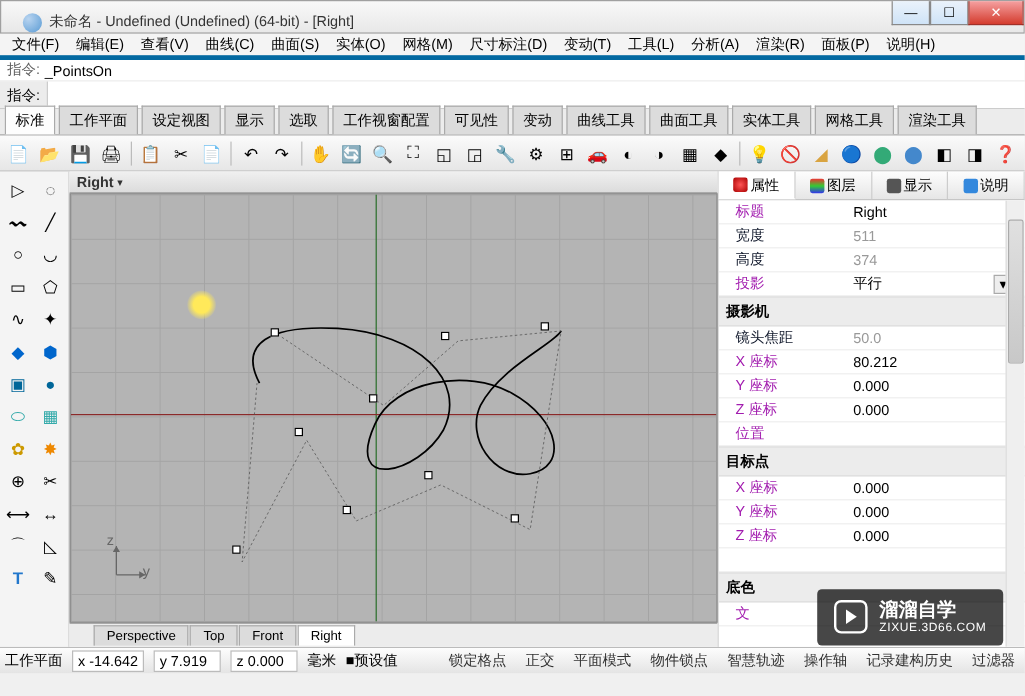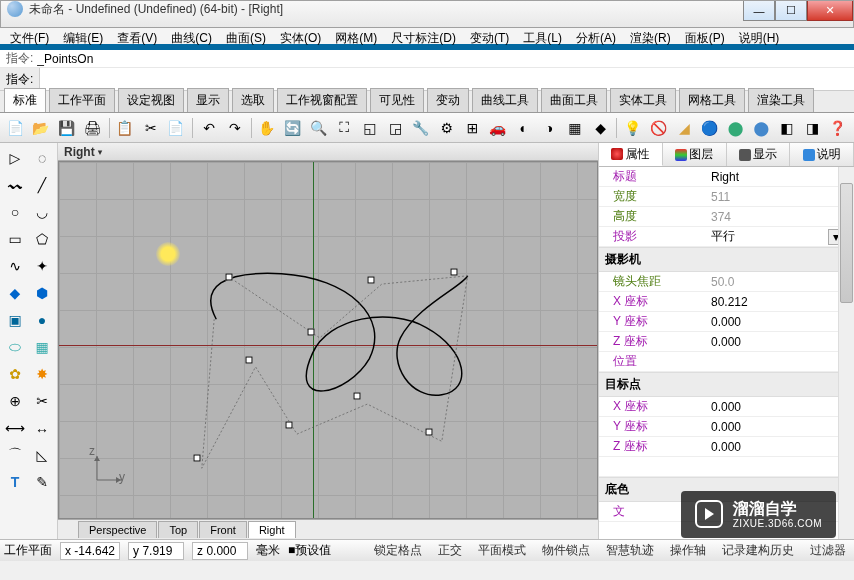--- a/index.html
+++ b/index.html
@@ -1,27 +1,27 @@
 <!DOCTYPE html>
 <html><head>
 <meta charset="utf-8">
 <style>
 * { margin: 0; padding: 0; box-sizing: border-box; font-family: "Microsoft YaHei", SimSun, Tahoma, sans-serif; font-size: 12px; }
 body { background: #f0f0f0; width: 854px; height: 580px; overflow: hidden; position: relative; }
 
-.titlebar { height: 28px; background: linear-gradient(#f8f8f8, #e8e8e8); border: 1px solid #a0a0a0; display: flex; align-items: flex-start; padding-left: 6px; position: relative; }
+.titlebar { height: 28px; background: linear-gradient(#f8f8f8, #e8e8e8); border: 1px solid #a0a0a0; display: flex; align-items: flex-end; padding-left: 18px; position: relative; }
 .titlebar .icon { width: 16px; height: 16px; background: radial-gradient(circle at 30% 30%, #b8d4f0, #5a9bd4); border-radius: 50%; margin-right: 6px; }
 .titlebar .title { color: #333; }
 .win-btns { position: absolute; right: 0; top: 0; display: flex; }
 .win-btn { width: 32px; height: 20px; border: 1px solid #888; border-top: none; display: flex; align-items: center; justify-content: center; font-size: 11px; cursor: default; }
 .win-min { background: linear-gradient(#eaf2fb,#cfe3f7); }
 .win-max { background: linear-gradient(#eaf2fb,#cfe3f7); }
 .win-close { background: linear-gradient(#f5a0a0,#d43c2e); color: #fff; border-color: #a03028; width: 46px; }
 
-.menubar { height: 22px; background: #f4f4f4; border-bottom: 6px solid #0369a1; display: flex; align-items: flex-start; padding-left: 4px; gap: 2px; }
+.menubar { height: 22px; background: #f4f4f4; border-bottom: 4px solid #0369a1; display: flex; align-items: center; padding-left: 4px; gap: 2px; }
 .menubar span { padding: 2px 6px; cursor: default; }
 
 .cmdbar { background: #fff; border-bottom: 1px solid #ccc; }
 .cmdline { display: flex; align-items: center; padding: 2px 6px; border-bottom: 1px solid #e8e8e8; height: 18px; }
 .cmdline .label { color: #606060; margin-right: 4px; }
 .cmdline .val { color: #000; }
 .cmdinput { display: flex; align-items: center; padding: 0; height: 22px; }
 .cmdinput .label { background: #ececec; padding: 4px 6px; border-right: 1px solid #ccc; height: 100%; display:flex; align-items:center; }
 .cmdinput input { flex: 1; border: none; padding: 2px 4px; outline: none; height: 100%; }
 
@@ -55,21 +55,21 @@
 
 .rpanel { width: 256px; background: #f7f7f7; border-left: 1px solid #ccc; display: flex; flex-direction: column; }
 .rtabs { height: 24px; display: flex; border-bottom: 1px solid #bbb; background: linear-gradient(#fdfdfd,#e6e6e6); }
 .rtabs .rt { flex: 1; display: flex; align-items: center; justify-content: center; gap: 2px; border-right: 1px solid #ccc; font-size: 12px; cursor:default; }
 .rtabs .rt.active { background: #fff; border-bottom: 1px solid #fff; }
 .rt .ico { width: 12px; height: 12px; border-radius: 2px; }
 .props { flex: 1; overflow-y: auto; background: #fff; position: relative; }
 .prop-section { background: #ececec; padding: 3px 6px; font-weight: bold; border-top: 1px solid #ddd; border-bottom: 1px solid #ddd; }
 .prop-row { display: flex; border-bottom: 1px solid #eee; height: 20px; align-items: center; }
 .prop-key { width: 108px; padding-left: 14px; color: #a21caf; }
-.prop-key.disabled { color: #4d7c0f; }
+.prop-key.disabled { color: #0f172a; }
 .prop-val { flex: 1; padding-left: 4px; }
 .prop-val.disabled { color: #999; }
 .prop-btn { flex:1; margin: 1px 8px 1px 0; background: linear-gradient(#fdfdfd,#e4e4e4); border: 1px solid #aaa; text-align: center; font-size: 11px; height: 17px; line-height: 15px; }
 .rscroll { position: absolute; right: 0; top: 0; bottom: 0; width: 16px; background: #efefef; border-left: 1px solid #ddd; }
 .rscroll .thumb { position: absolute; left: 1px; right: 1px; top: 16px; height: 120px; background: linear-gradient(#e0e0e0,#c8c8c8); border: 1px solid #aaa; border-radius: 2px; }
 
 .statusbar { height: 22px; background: linear-gradient(#fdfdfd,#e4e4e4); border-top: 1px solid #bbb; display: flex; align-items: center; font-size: 11px; padding: 0 4px; gap: 8px; }
 .sb-box { background: #fff; border: 1px solid #bbb; padding: 1px 4px; min-width: 56px; }
 .sb-toggle { padding: 1px 4px; color: #333; }
 

